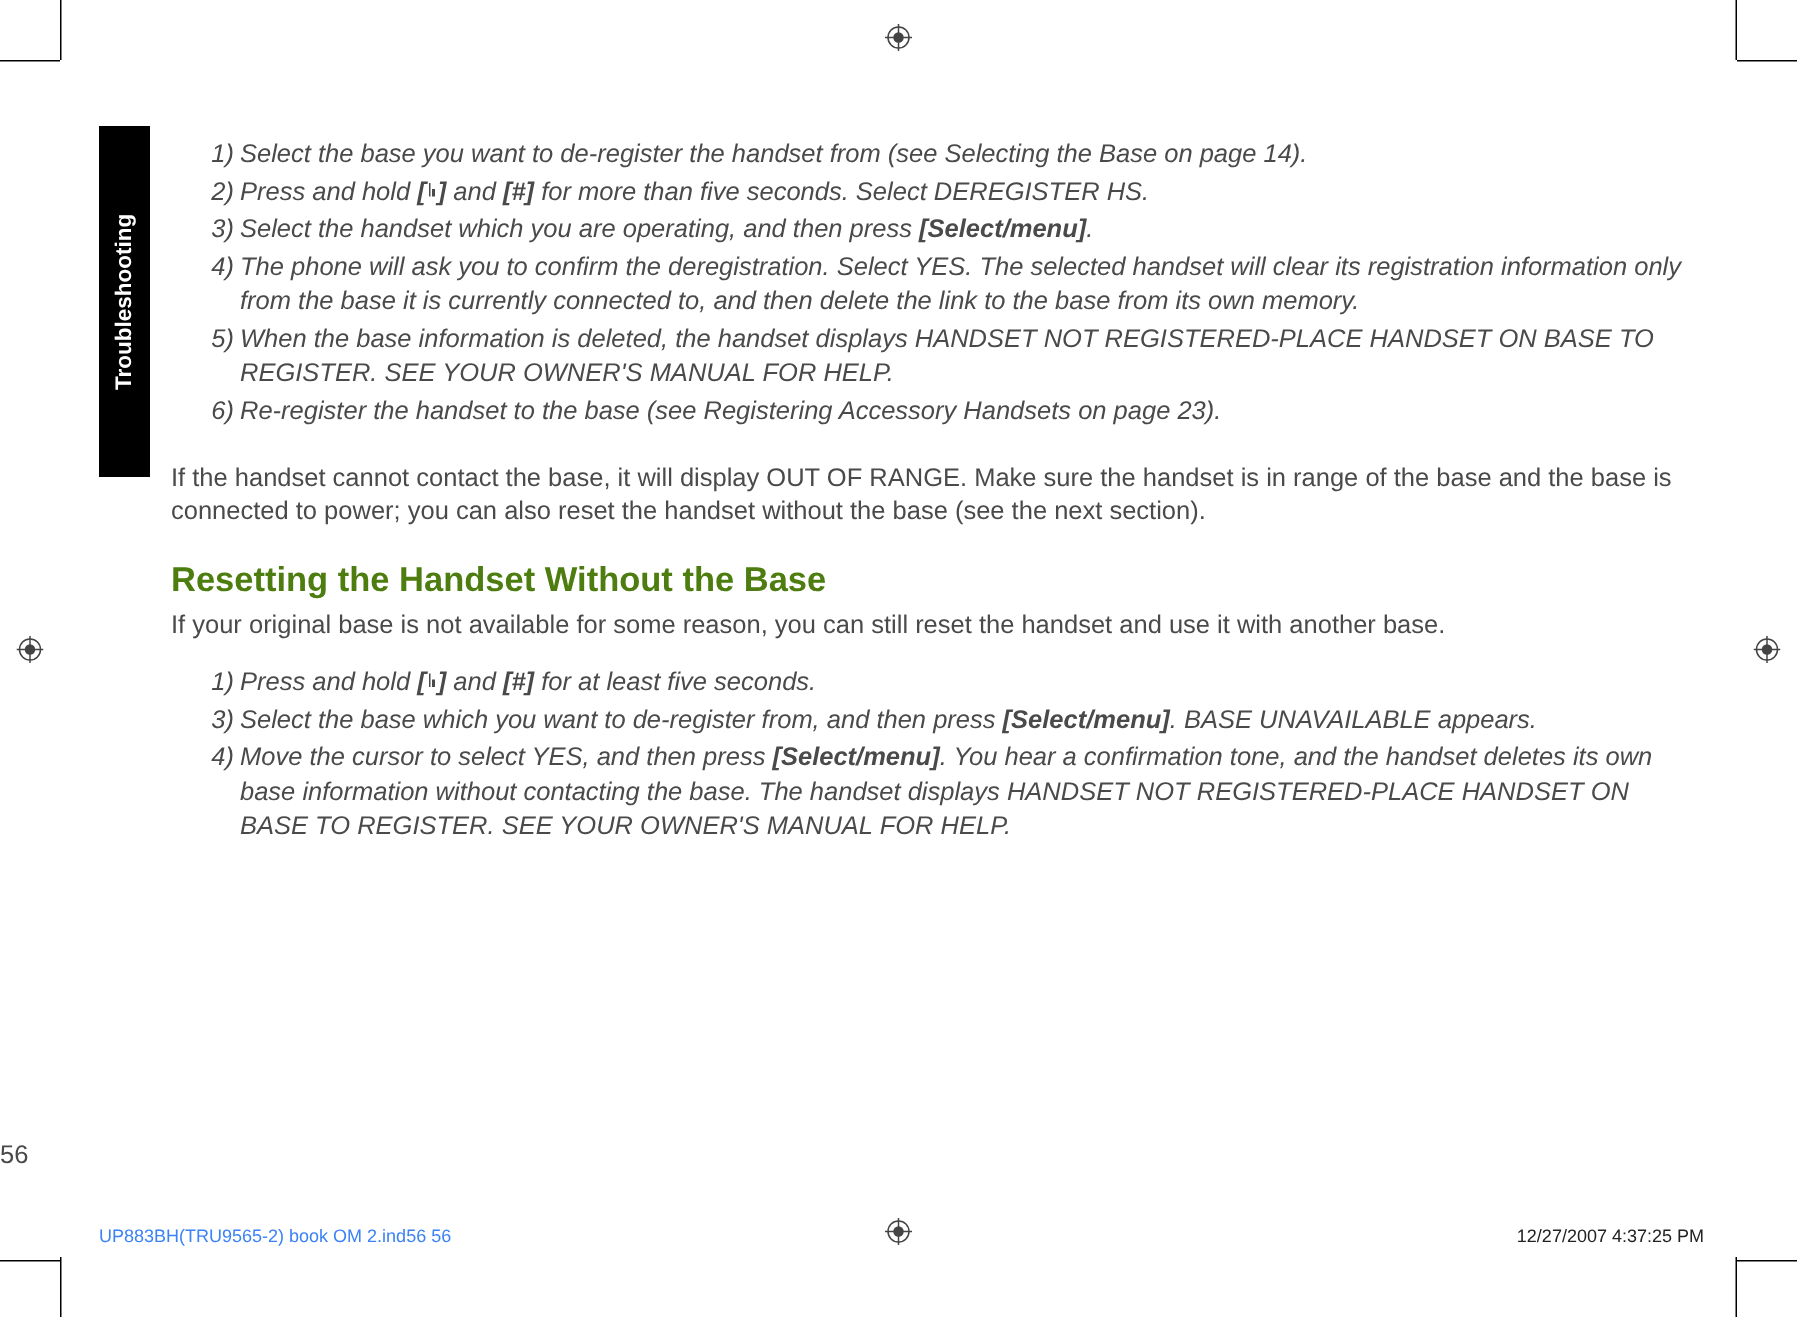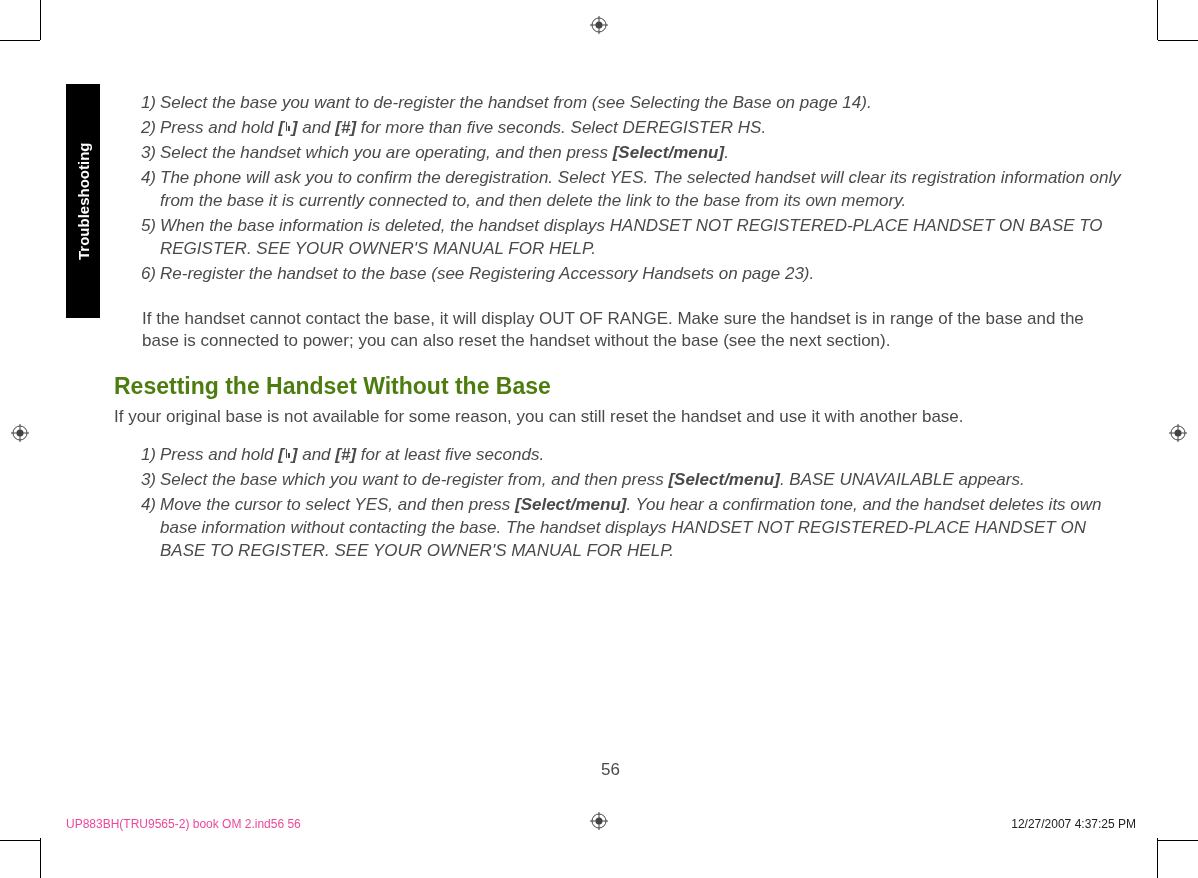--- a/index.html
+++ b/index.html
@@ -57,21 +57,20 @@
     }
     .content ol li .num {
       display: inline-block;
       width: 20px;
       text-align: right;
       margin-right: 4px;
     }
     .para {
       margin-top: 22px;
       margin-bottom: 18px;
-      margin-left: 28px;
     }
     h2.section-heading {
       font-size: 23px;
       font-weight: bold;
       color: #4d7c0f;
       margin-bottom: 4px;
     }
     .intro { margin-bottom: 15px; }
     .bold { font-weight: bold; }
     .icon-small {
@@ -92,31 +91,29 @@
       content: "";
       position: absolute;
       left: 4.5px; top: 5px;
       width: 1.5px; height: 5px;
       background: #4a4a4a;
     }
     .page-num {
       position: absolute;
       left: 0; width: 1198px;
       top: 760px;
-      text-align: center;
       font-size: 17px;
       color: #4a4a4a;
-      padding-left: 23px;
     }
     .footer-file {
       position: absolute;
       left: 66px;
       top: 817px;
       font-size: 12px;
-      color: #ec4899;
+      color: #3b82f6;
     }
     .footer-date {
       position: absolute;
       right: 62px;
       top: 817px;
       font-size: 12px;
       color: #222;
       text-align: right;
     }
   </style>

